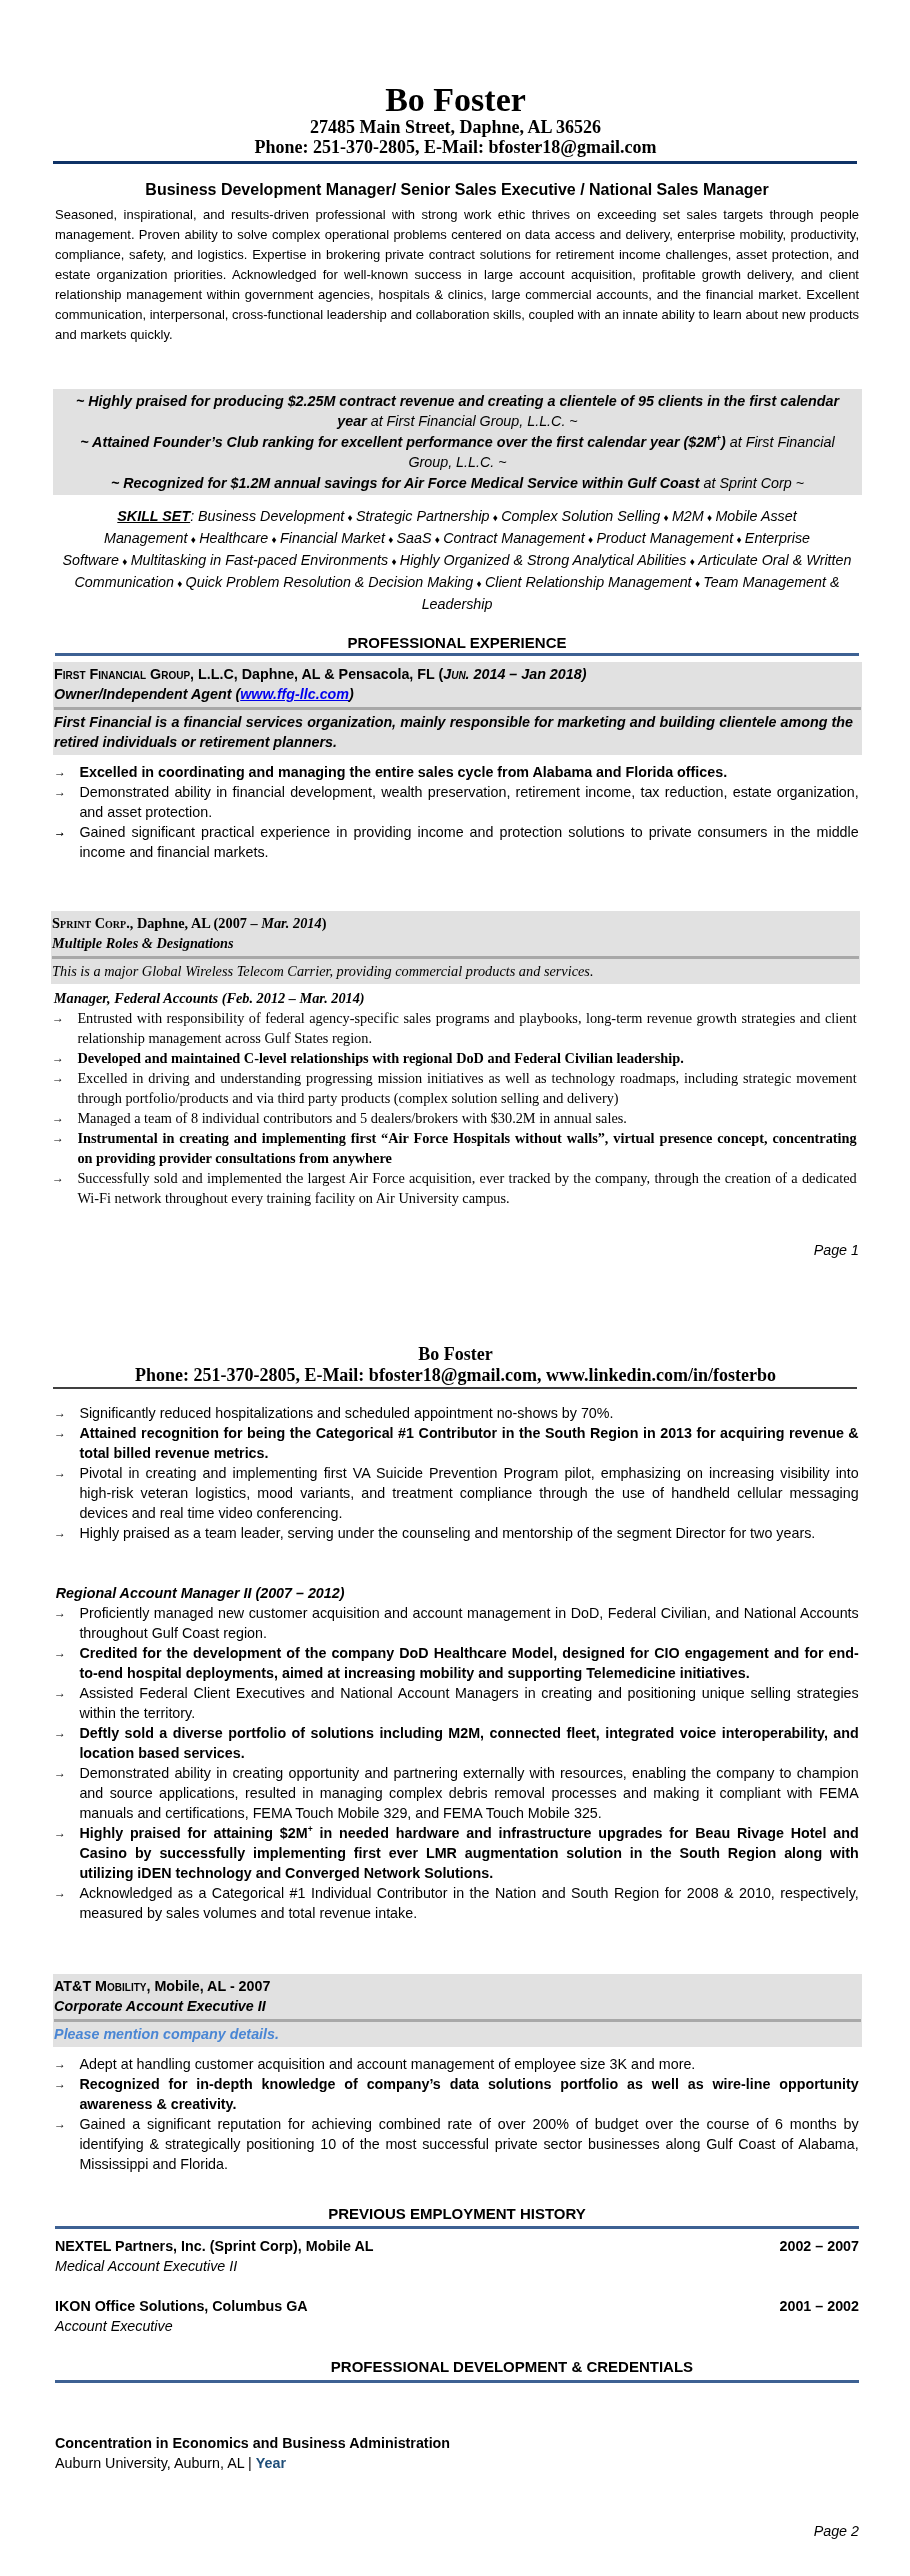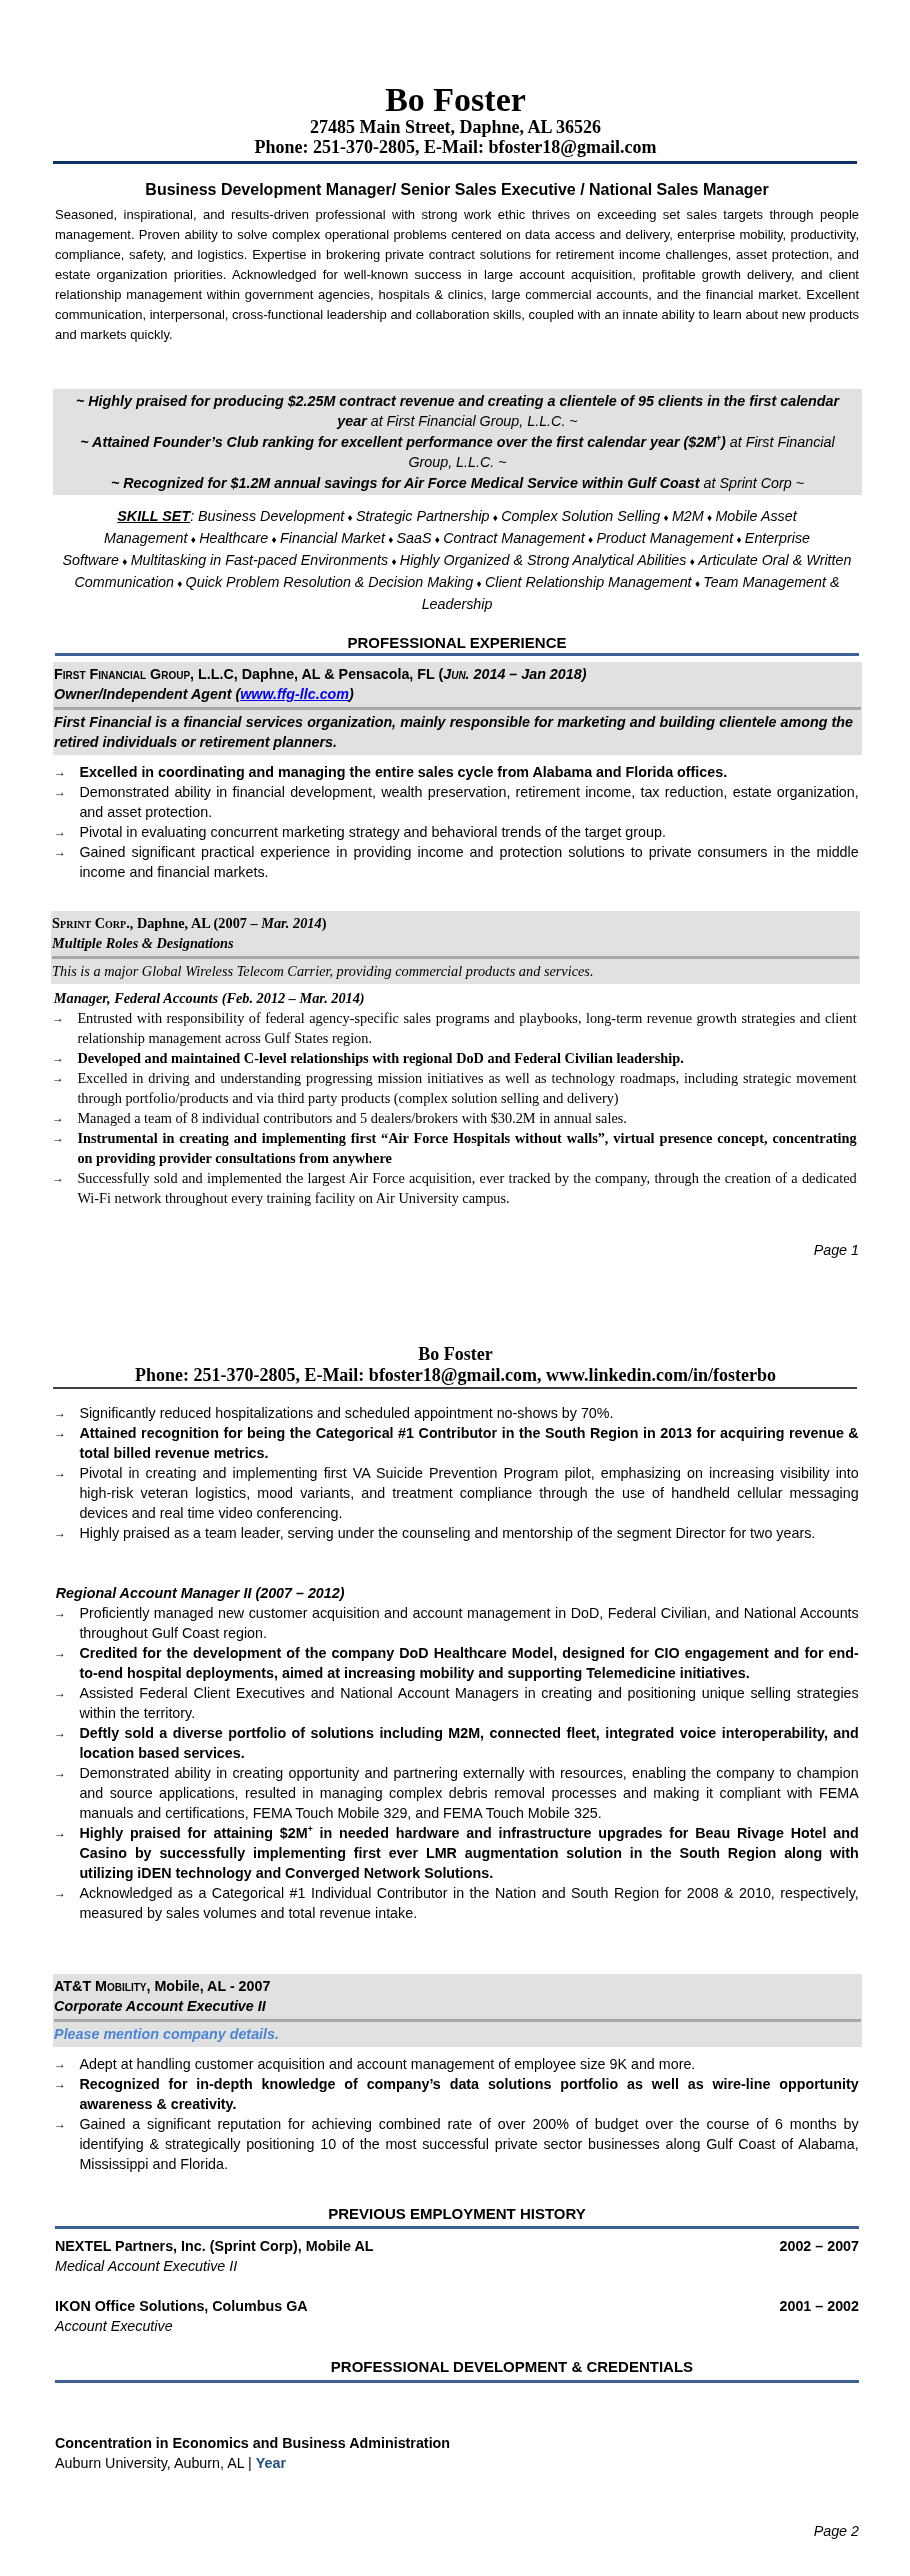--- a/index.html
+++ b/index.html
@@ -70,21 +70,21 @@
 <div class="abs wrap" style="top:662px; left:53px; width:809px;">
   <div class="job-box">
     <div class="job-line"><span class="sc">First Financial Group, L.L.C</span><span class="b">, Daphne, AL &amp; Pensacola, FL (</span><span class="b i" style="font-variant:small-caps;">Jun.</span><span class="b i"> 2014 – Jan 2018)</span></div>
     <div class="job-line b i"><span>Owner/Independent Agent (</span><a class="link" href="#">www.ffg-llc.com</a><span>)</span></div>
     <div class="job-sep"></div>
     <div class="job-line b i" style="text-align:justify; padding-right:9px;">First Financial is a financial services organization, mainly responsible for marketing and building clientele among the retired individuals or retirement planners.</div>
   </div>
   <ul class="arrows" style="margin-top:7.7px; padding-right:3.3px;" id="bullets-job0">
       <li class="b"><span class="arrow">→</span><span>Excelled in coordinating and managing the entire sales cycle from Alabama and Florida offices.</span></li>
       <li><span class="arrow">→</span><span>Demonstrated ability in financial development, wealth preservation, retirement income, tax reduction, estate organization, and asset protection.</span></li>
-      <li><span class="arrow">→</span><span>Pivotal in evaluating concurrent marketing strategy and behavioral trends of the target group.</span></li>
+      <li><span class="arrow">→</span></li>
       <li><span class="arrow">→</span><span>Gained significant practical experience in providing income and protection solutions to private consumers in the middle income and financial markets.</span></li>
     </ul>
 </div>
 
 <div class="abs wrap" style="top:911px; left:51px; width:809px;font-family:Liberation Serif, serif;">
   <div class="job-box">
     <div class="job-line"><span class="sc">Sprint Corp.</span><span class="b">, Daphne, AL (2007 – </span><span class="b i">Mar. 2014</span><span class="b">)</span></div>
     <div class="job-line b i">Multiple Roles &amp; Designations</div>
     <div class="job-sep"></div>
     <div class="job-line i">This is a major Global Wireless Telecom Carrier, providing commercial products and services.</div>
@@ -129,21 +129,21 @@
 </div>
 
 <div class="abs" style="top:1974px; left:53px; width:809px;">
   <div class="job-box">
     <div class="job-line"><span class="sc">AT&amp;T Mobility</span><span class="b">, Mobile, AL - 2007</span></div>
     <div class="job-line b i">Corporate Account Executive II</div>
     <div class="job-sep"></div>
     <div class="job-line placeholder">Please mention company details.</div>
   </div>
   <ul class="arrows" style="margin-top:7.7px; padding-right:3.3px;" id="bullets-att">
-      <li><span class="arrow">→</span><span>Adept at handling customer acquisition and account management of employee size 9K and more.</span></li>
+      <li><span class="arrow">→</span><span>Adept at handling customer acquisition and account management of employee size 3K and more.</span></li>
       <li class="b"><span class="arrow">→</span><span>Recognized for in-depth knowledge of company’s data solutions portfolio as well as wire-line opportunity awareness &amp; creativity.</span></li>
       <li><span class="arrow">→</span><span>Gained a significant reputation for achieving combined rate of over 200% of budget over the course of 6 months by identifying &amp; strategically positioning 10 of the most successful private sector businesses along Gulf Coast of Alabama, Mississippi and Florida.</span></li>
     </ul>
 </div>
 
 <div class="abs wrap sec-title" style="top:2204px;">PREVIOUS EMPLOYMENT HISTORY</div>
 <div class="rule-blue" style="top:2226px;"></div>
 
 <div class="abs" style="top:2236px; left:55px; width:804px;">
   <div class="prev-row b">

